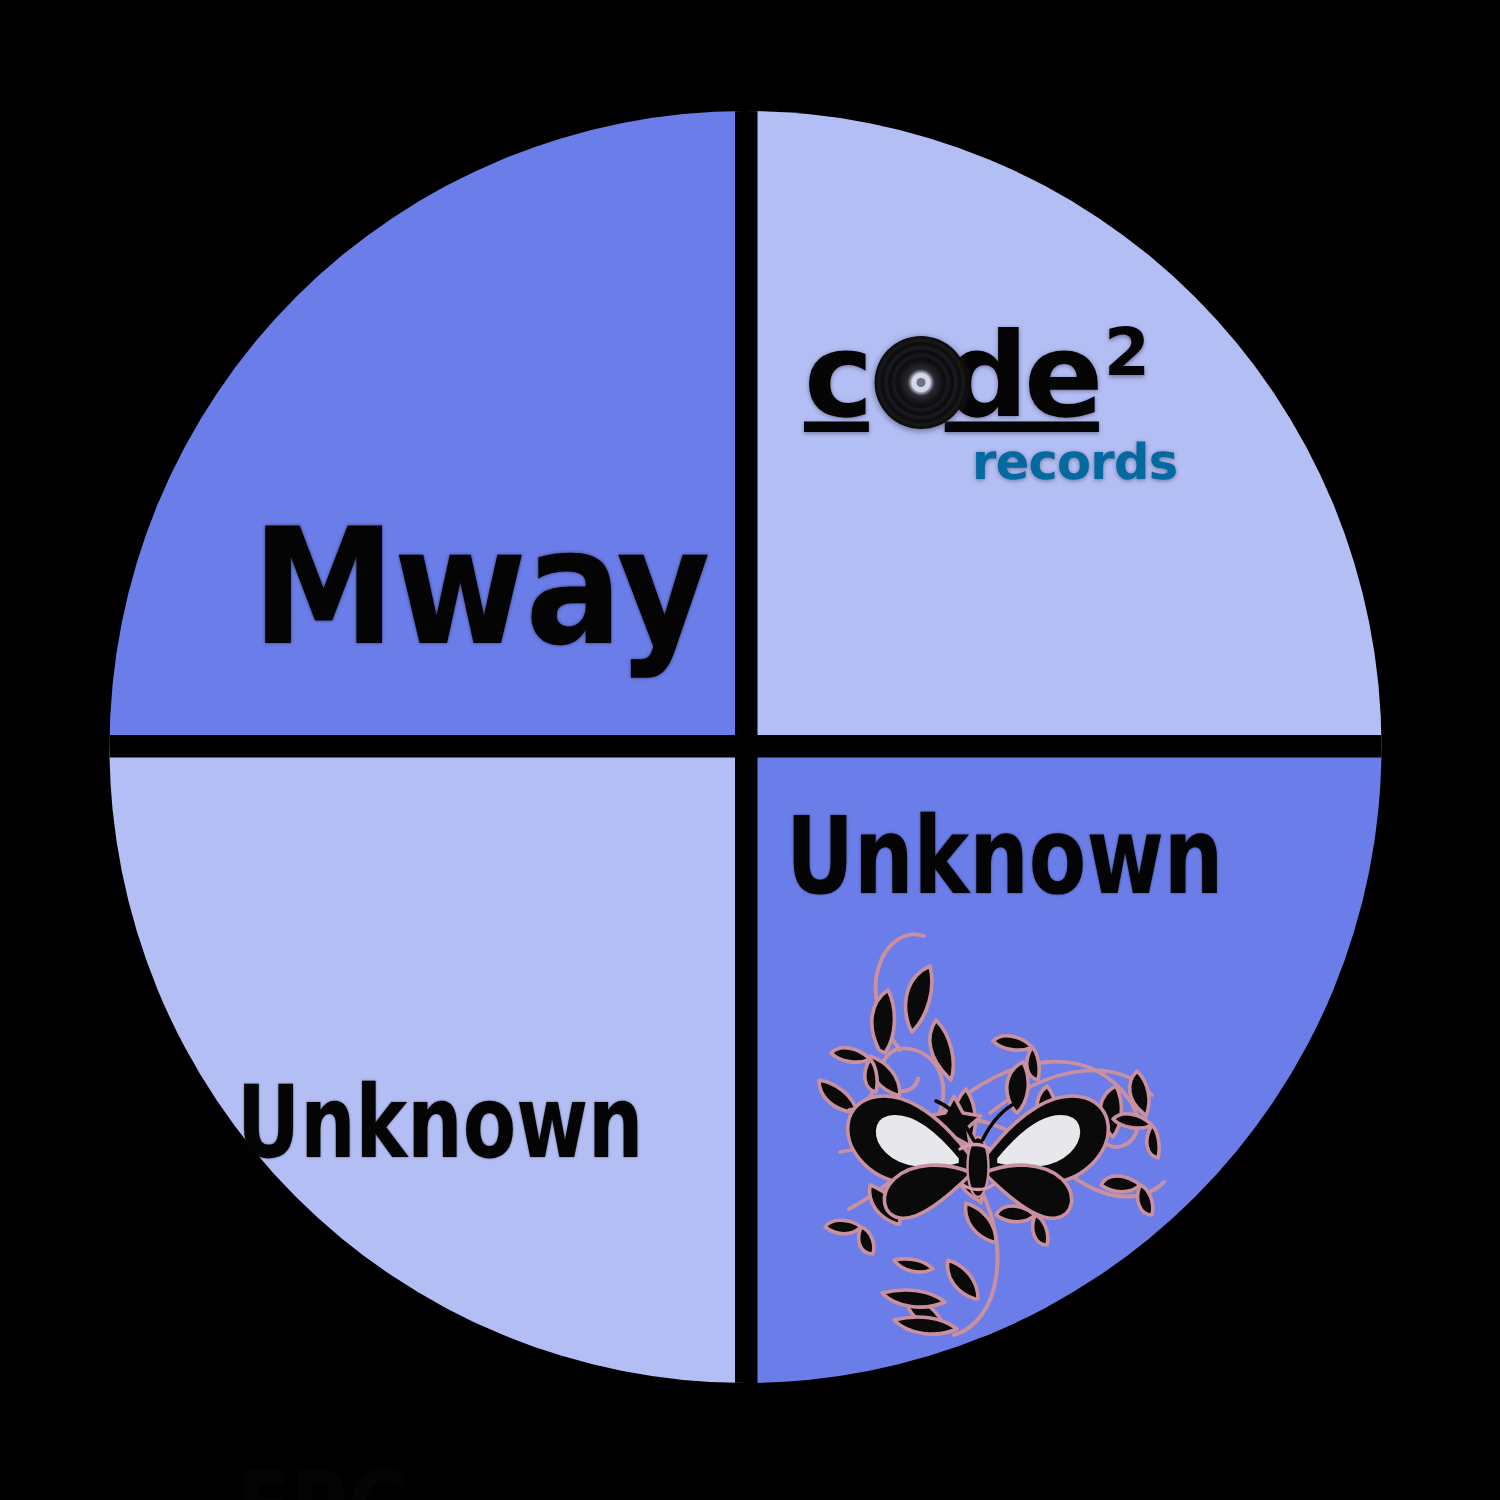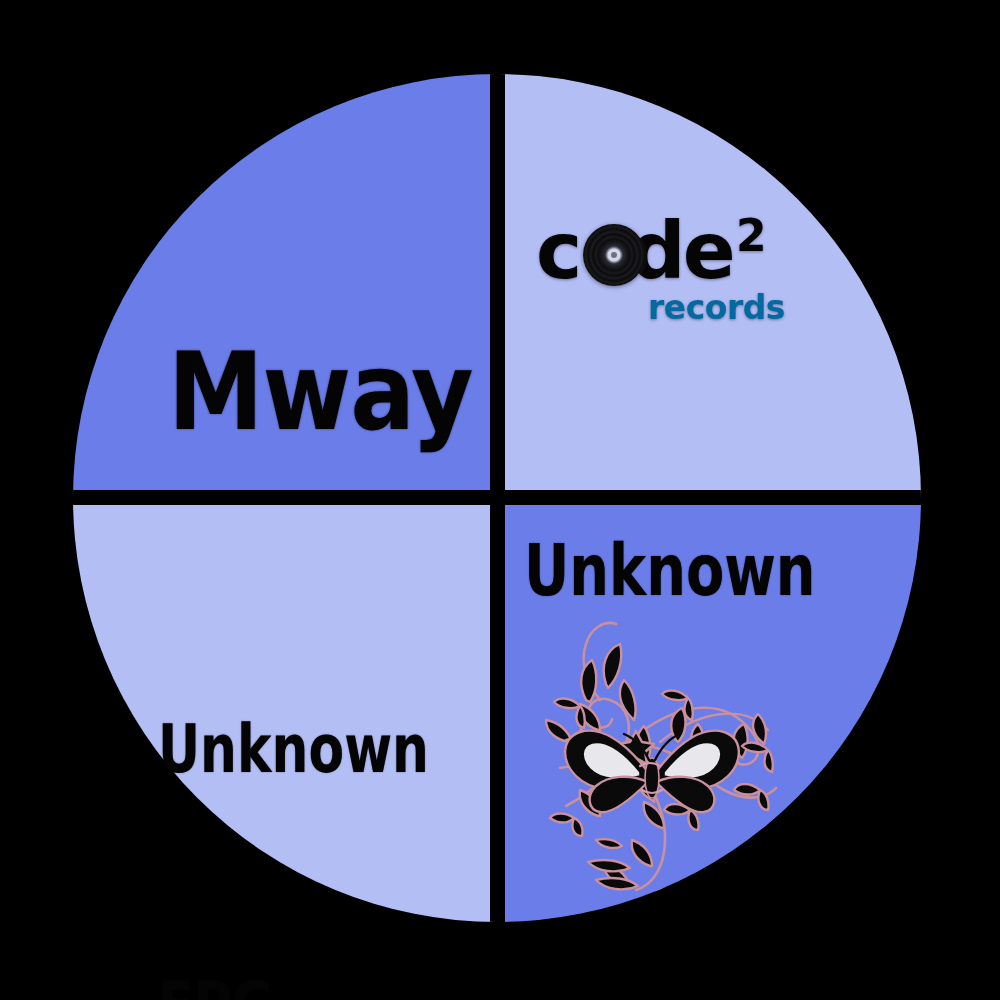--- a/index.html
+++ b/index.html
@@ -90,20 +90,21 @@
     position: absolute;
     left: 0;
     top: 0;
     font-family: "DejaVu Sans", sans-serif;
     font-weight: bold;
     font-size: 78px;
     color: #050505;
     letter-spacing: -3px;
     white-space: pre;
     text-shadow: 0 1px 3px rgba(60,55,75,0.55);
+    text-decoration: underline;
   }
   #logo-sup {
     position: absolute;
     font-family: "DejaVu Sans", sans-serif;
     font-weight: bold;
     font-size: 44px;
     color: #050505;
     left: 200px;
     top: 4px;
     text-shadow: 0 1px 3px rgba(60,55,75,0.55);

